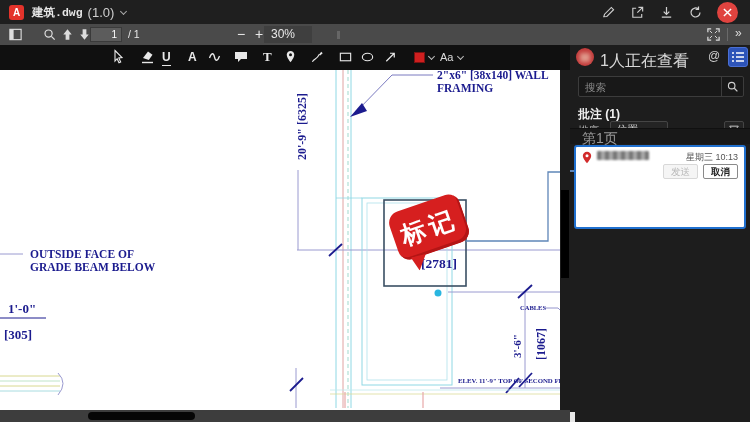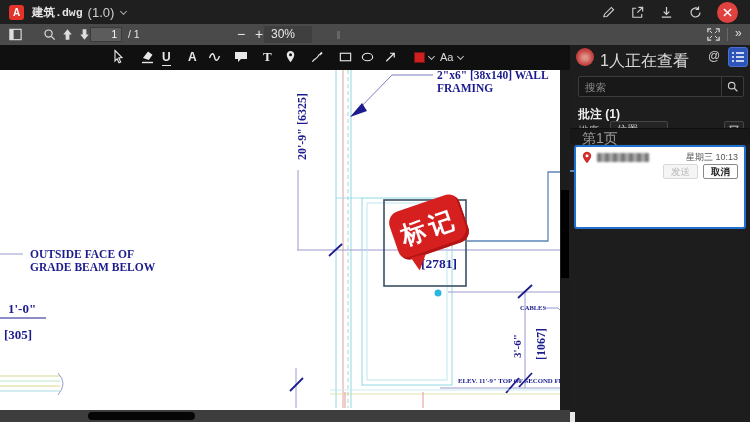--- a/index.html
+++ b/index.html
@@ -68,21 +68,21 @@
   .sort-select { position:absolute; left:40px; top:51px; width:58px; height:17px; background:#242424;
     border:1px solid #454545; border-radius:2px; color:#ddd; font-size:10.5px; line-height:15px; padding-left:6px; }
   .sort-chev { position:absolute; right:6px; top:5px; border-color:#999; margin:0; }
   .filter-btn { position:absolute; left:154px; top:51px; width:20px; height:17px; background:#242424;
     border:1px solid #454545; border-radius:2px; display:flex; align-items:center; justify-content:center; }
   .page-section { position:absolute; left:0; top:58px; width:180px; height:16px; background:#181818;
     border-top:1px solid #101010; }
   .page-section span { color:#9a9a9a; font-size:14px; margin-left:12px; line-height:16px; display:inline-block; }
   .comment-card { position:absolute; left:4px; top:75px; width:172px; height:84px; background:#fff;
     border:2px solid #2070cf; border-radius:3px; padding:4px 6px; }
-  .cc-row { display:flex; align-items:center; height:13px; }
+  .cc-row { display:flex; height:13px; }
   .name-blur { width:52px; height:9px; margin-left:5px; border-radius:1px;
     background:repeating-linear-gradient(90deg,#777 0 4px,#a8a8a8 4px 8px); filter:blur(1.2px); }
   .cc-time { margin-left:auto; color:#555; font-size:9px; }
   .cc-textarea { width:158px; height:38px; margin-top:4px; border:1px solid #9cc3e6; border-radius:2px;
     resize:none; outline:none; font-size:9.5px; padding:3px 4px; color:#333;
     font-family:"Liberation Sans",sans-serif; }
   .cc-textarea::placeholder { color:#b0b0b0; }
   .cc-buttons { display:flex; justify-content:flex-end; gap:5px; }
   .cc-buttons button { height:15px; font-size:9.5px; line-height:12px; padding:0 7px; border-radius:2px;
     font-family:"Liberation Sans",sans-serif; }

